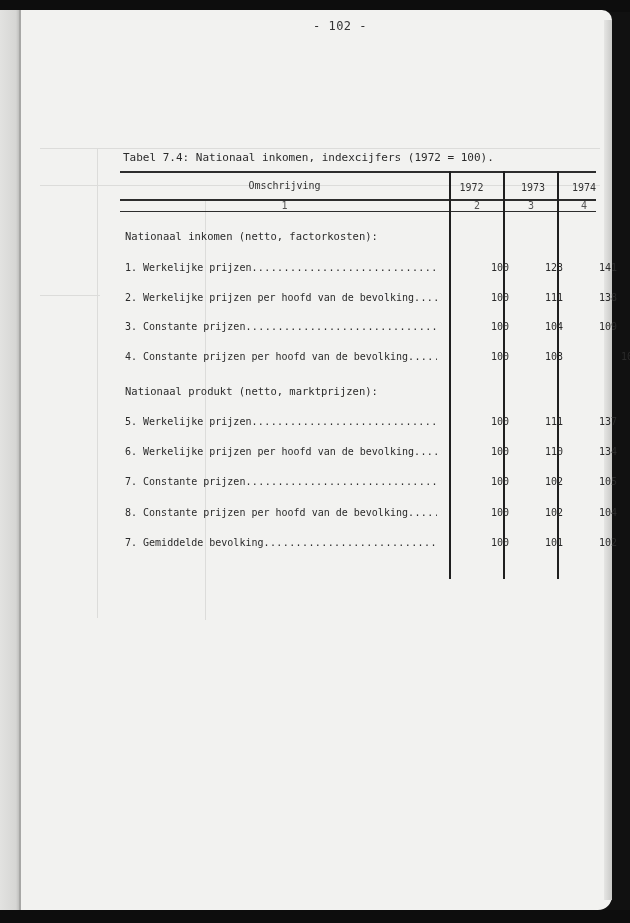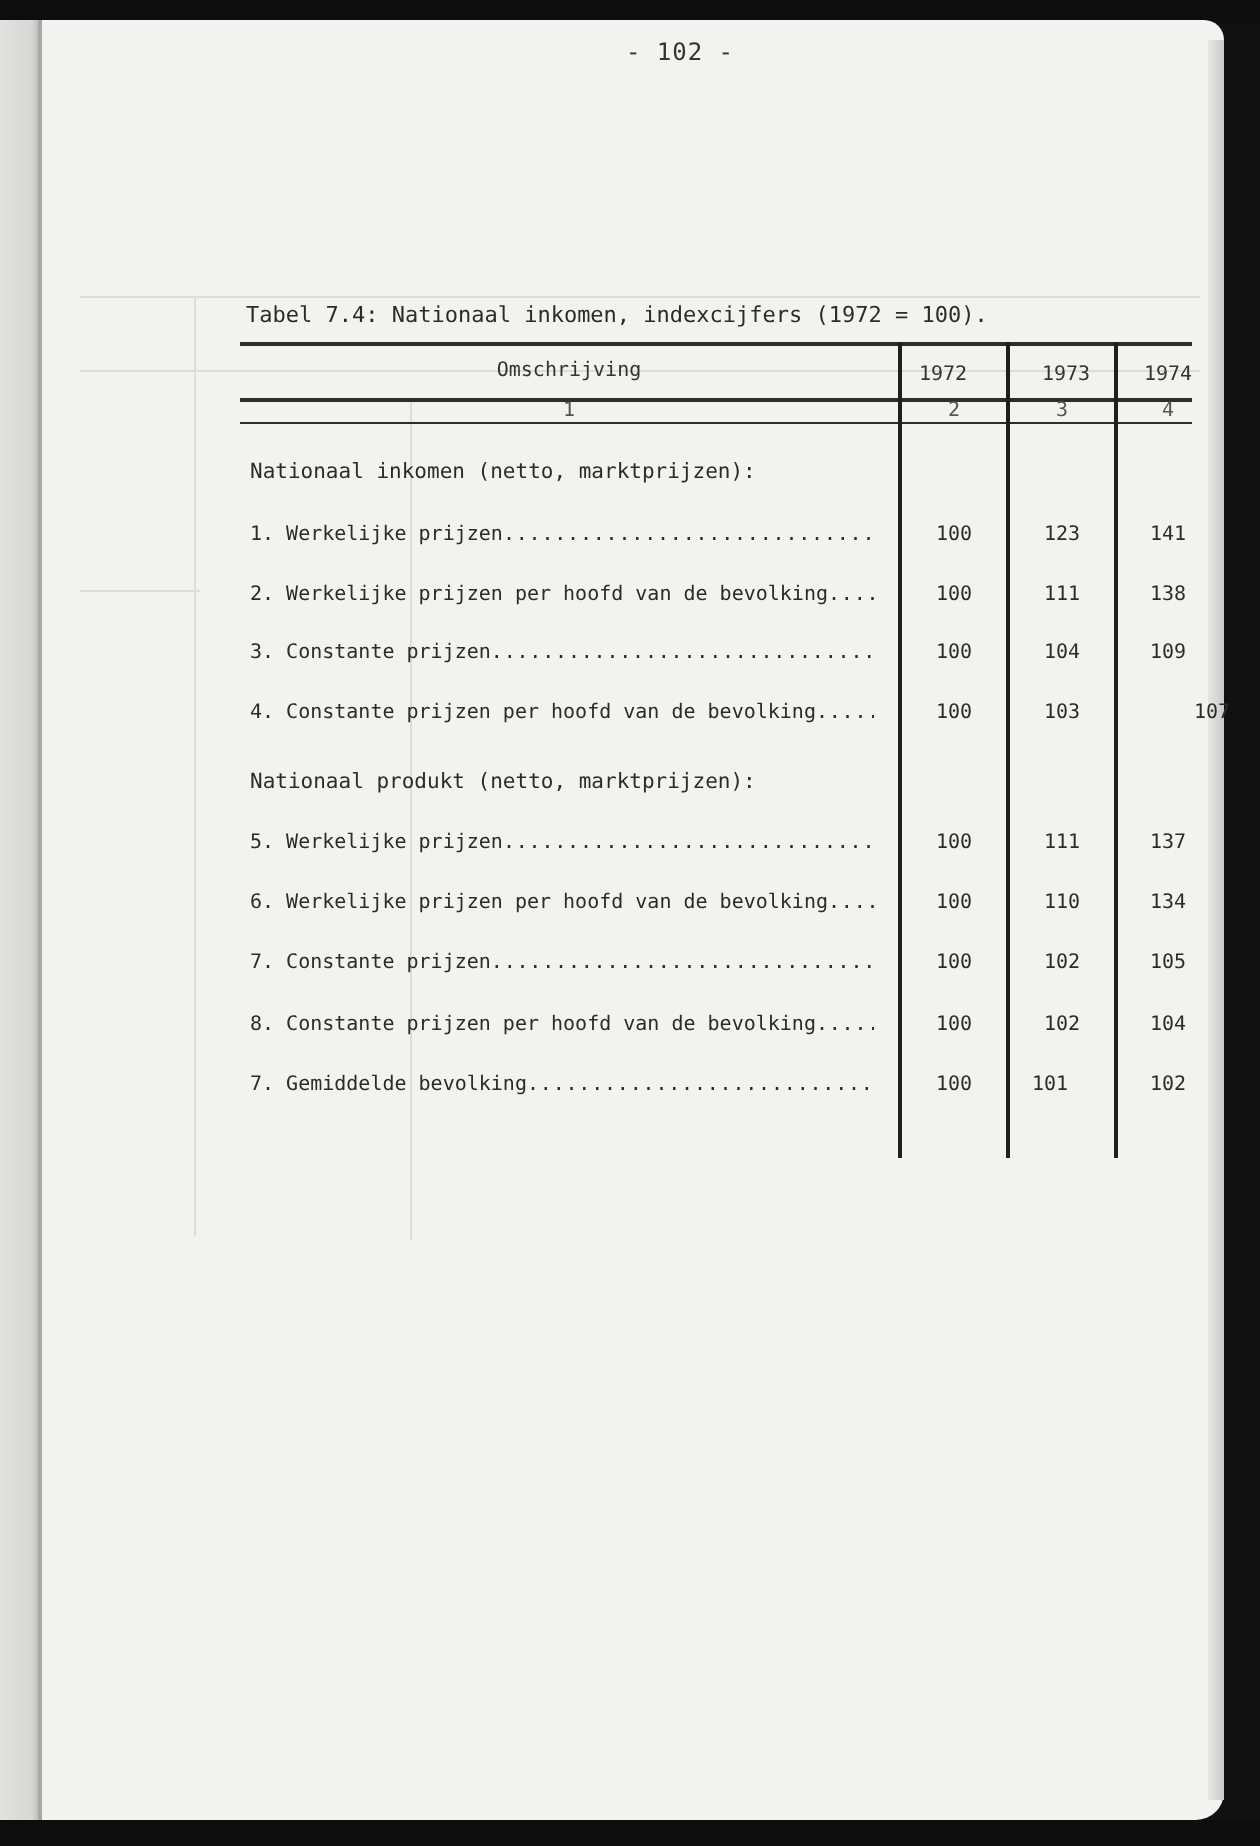--- a/index.html
+++ b/index.html
@@ -37,21 +37,21 @@
 
     .hline { position: absolute; left: 120px; width: 476px; height: 2px; background: #2d2d2d; }
     .vline { position: absolute; width: 2px; background: #1f1f1f; }
 
     .hdr { position: absolute; font-size: 10px; text-align: center; color: #333; }
     .colnum { position: absolute; font-size: 10px; text-align: center; color: #555; }
 
     .section-label { position: absolute; left: 125px; font-size: 10.5px; color: #2b2b2b; white-space: pre; }
     .row-label { position: absolute; left: 125px; width: 312px; font-size: 10px; color: #2b2b2b; white-space: nowrap; overflow: hidden; }
     .row-label .dots { letter-spacing: 0.4px; }
-    .cell { position: absolute; font-size: 10px; text-align: center; color: #2b2b2b; }
+    .cell { position: absolute; font-size: 10px; text-align: left; color: #2b2b2b; margin-left: 40px; }
   </style>
 </head>
 <body>
 
 <div class="topband"></div>
 <div class="page"></div>
 <div class="gutter"></div>
 <div class="gutter-line"></div>
 <div class="right-edge"></div>
 
@@ -76,21 +76,21 @@
 <div class="hdr" style="left:120px;width:329px;top:180px;">Omschrijving</div>
 <div class="hdr" style="left:451px;width:41px;top:182px;">1972</div>
 <div class="hdr" style="left:505px;width:56px;top:182px;">1973</div>
 <div class="hdr" style="left:559px;width:50px;top:182px;">1974</div>
 
 <div class="colnum" style="left:120px;width:329px;top:200px;">1</div>
 <div class="colnum" style="left:451px;width:52px;top:200px;">2</div>
 <div class="colnum" style="left:505px;width:52px;top:200px;">3</div>
 <div class="colnum" style="left:559px;width:50px;top:200px;">4</div>
 
-<div class="section-label" style="top:230px;">Nationaal inkomen (netto, marktprijzen):</div>
+<div class="section-label" style="top:230px;">Nationaal inkomen (netto, factorkosten):</div>
 
 <div class="row-label" style="top:262px;"><span>1. Werkelijke prijzen</span><span class="dots">................................................................................</span></div>
 <div class="cell" style="left:451px;width:52px;top:262px;">100</div>
 <div class="cell" style="left:505px;width:52px;top:262px;">123</div>
 <div class="cell" style="left:559px;width:50px;top:262px;">141</div>
 
 <div class="row-label" style="top:292px;"><span>2. Werkelijke prijzen per hoofd van de bevolking</span><span class="dots">................................................................................</span></div>
 <div class="cell" style="left:451px;width:52px;top:292px;">100</div>
 <div class="cell" style="left:505px;width:52px;top:292px;">111</div>
 <div class="cell" style="left:559px;width:50px;top:292px;">138</div>

